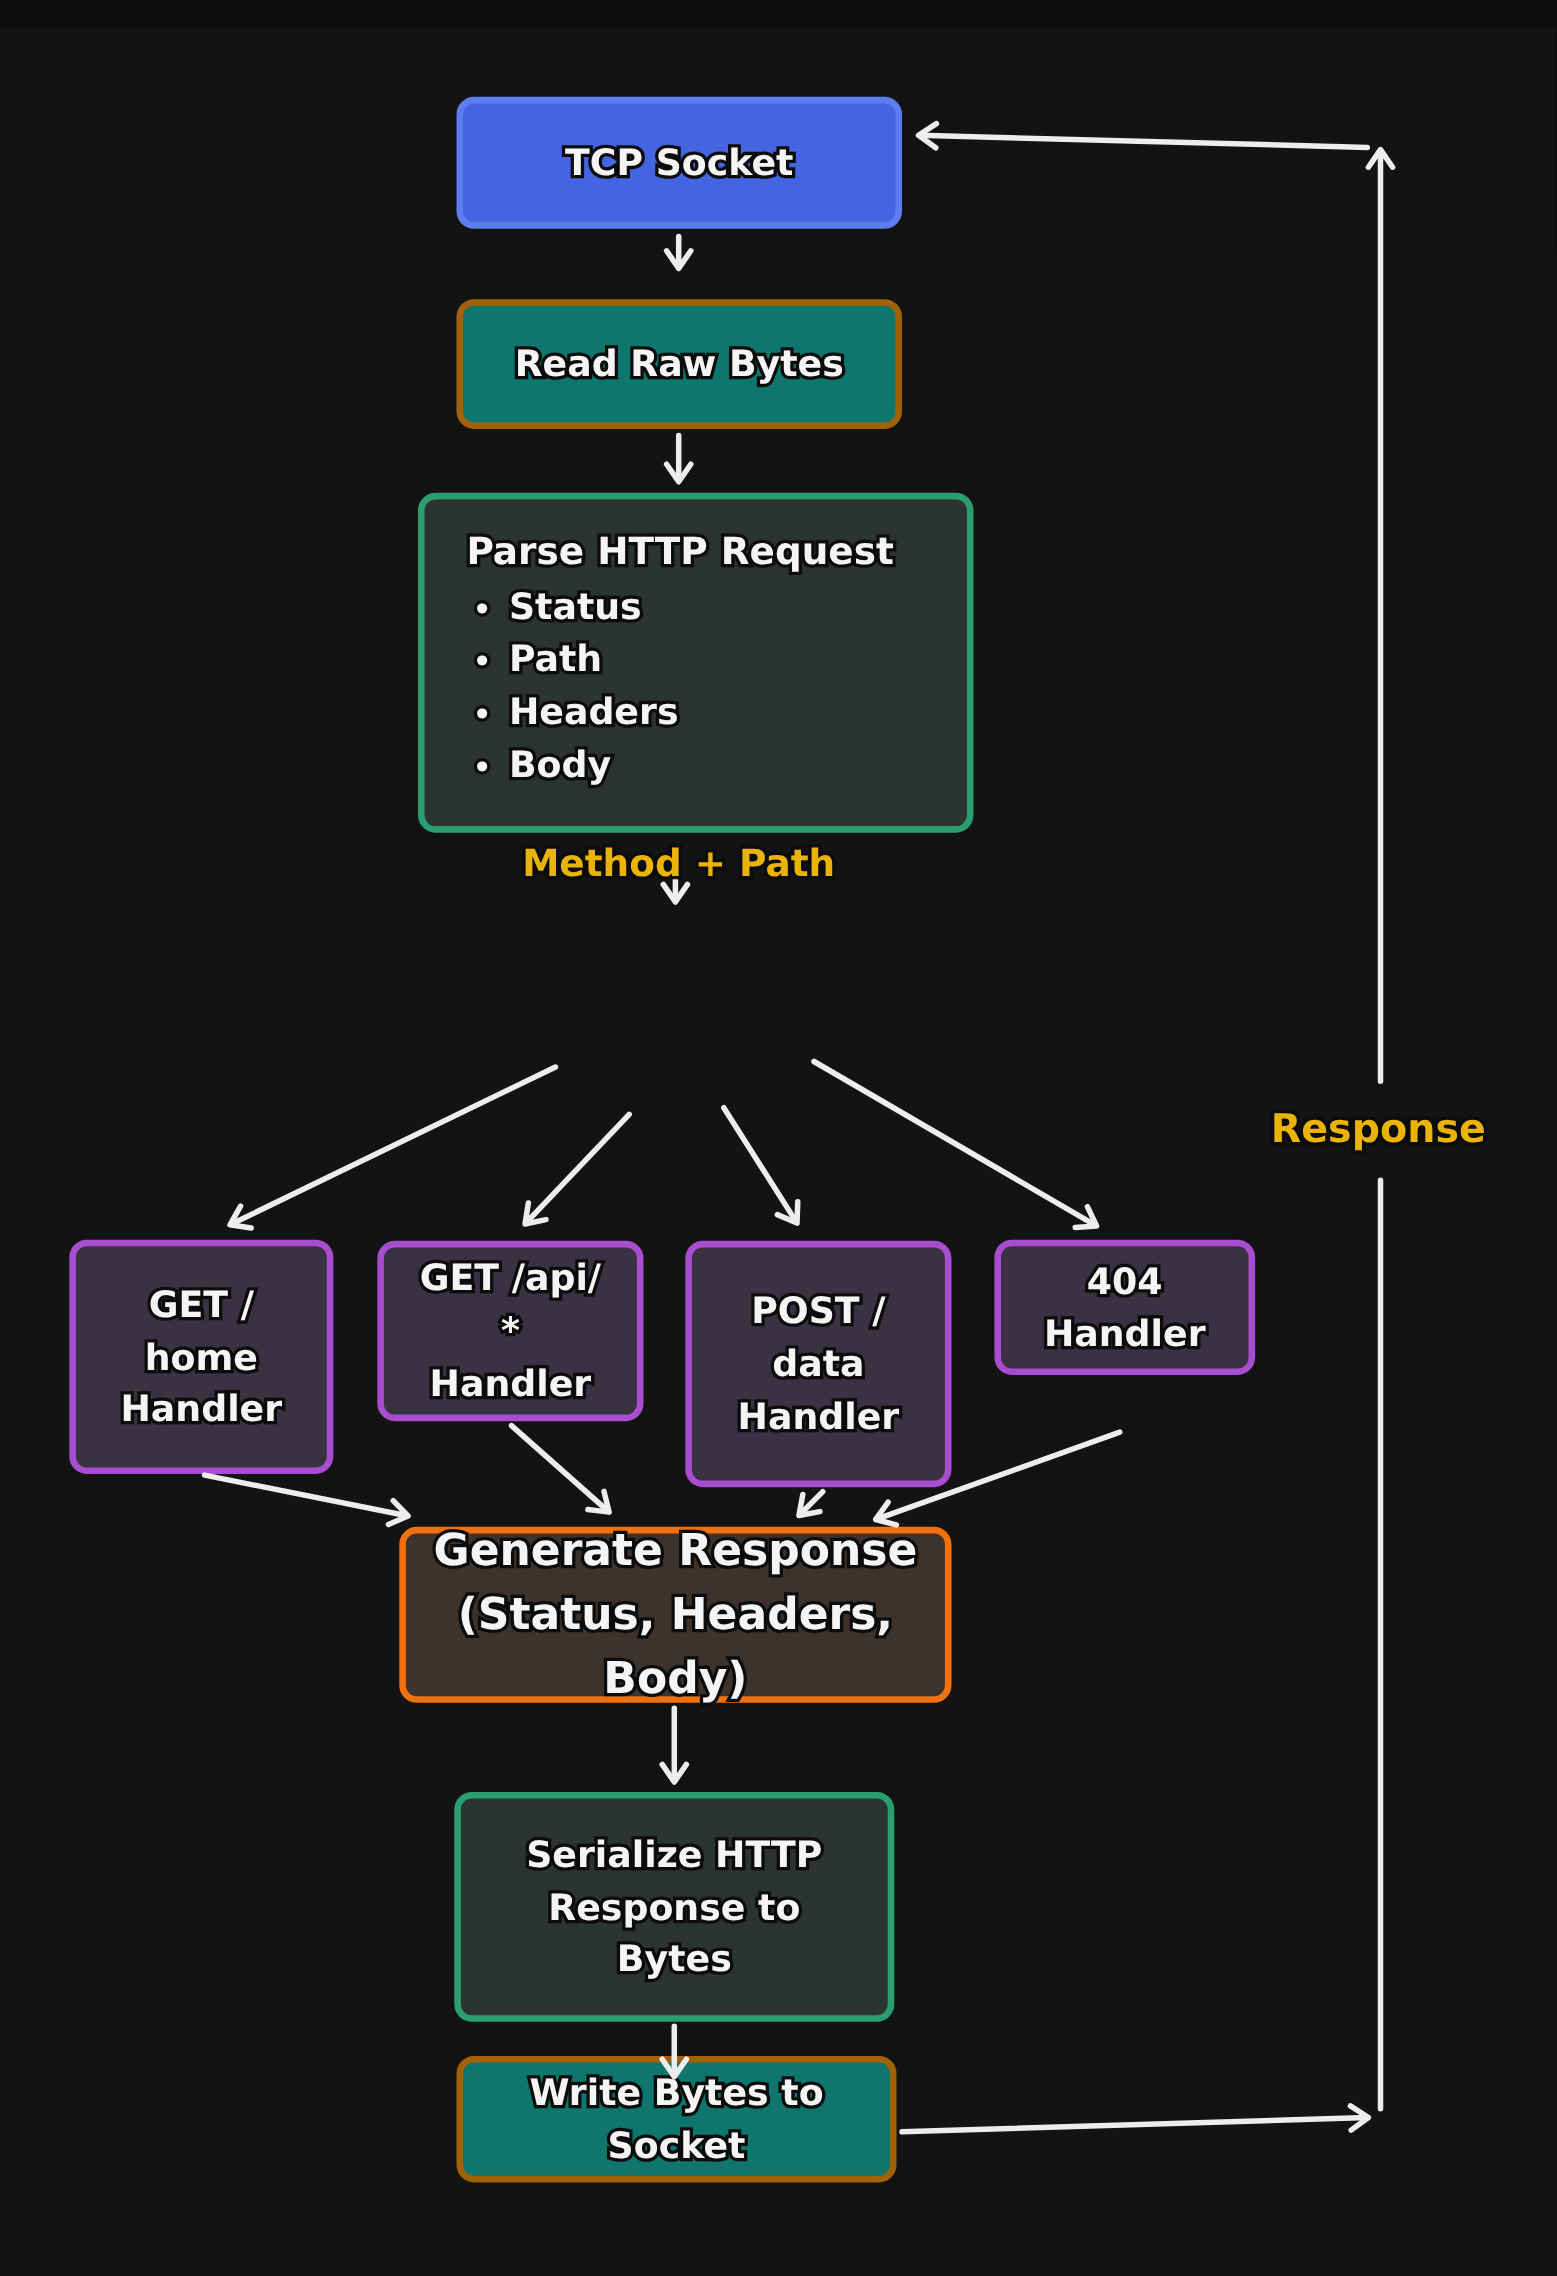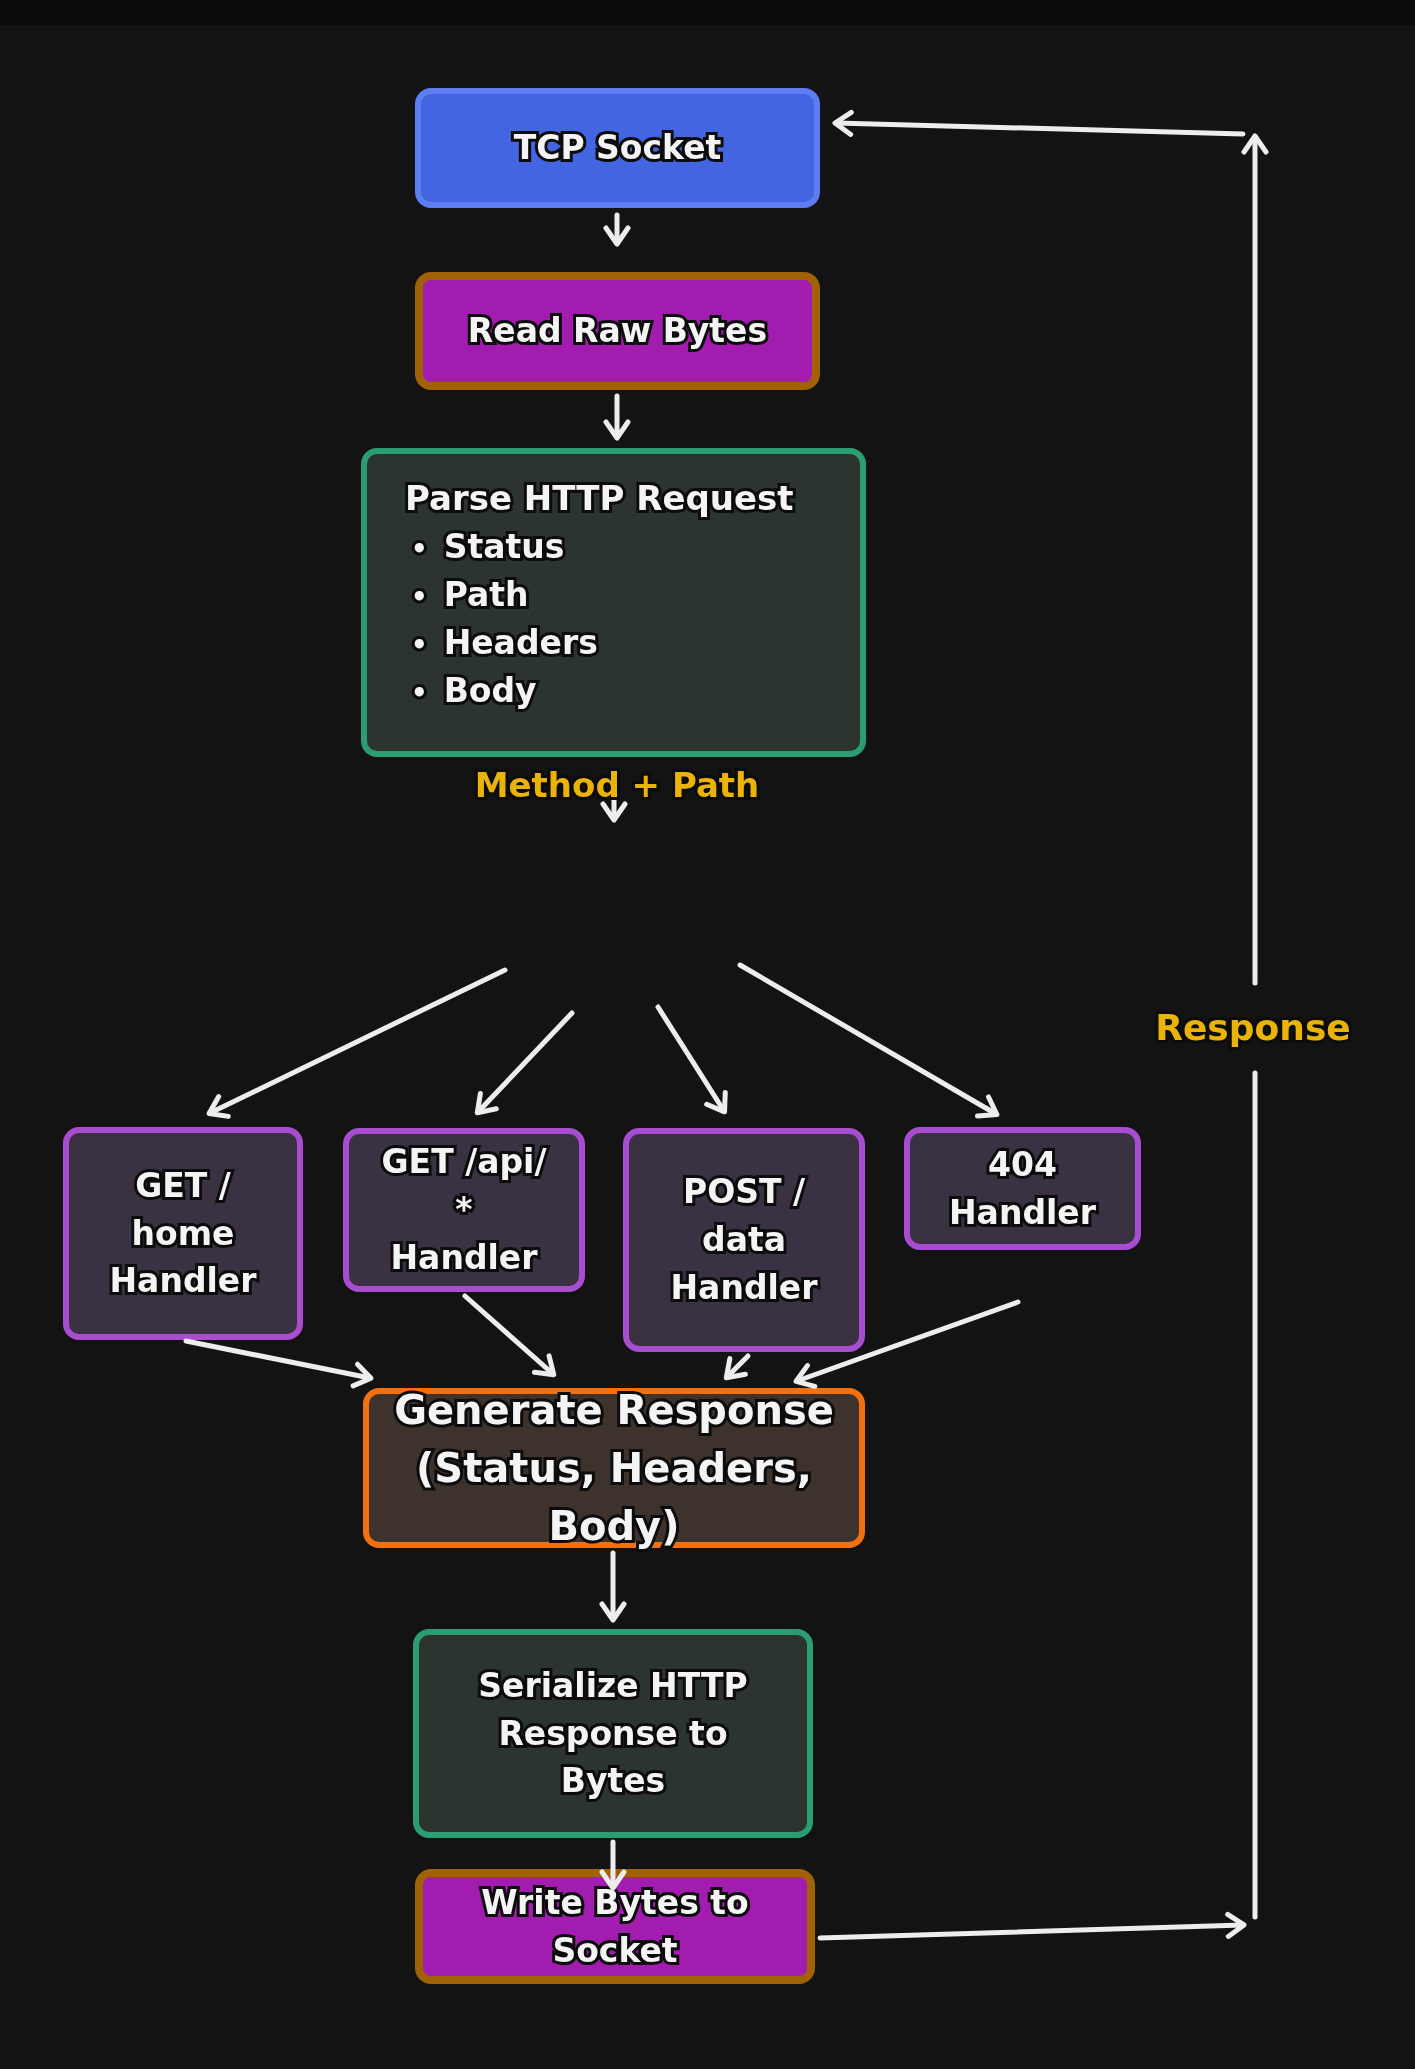--- a/index.html
+++ b/index.html
@@ -27,30 +27,30 @@
     font-weight: bold;
     font-size: 33px;
     line-height: 1.45;
     color: #f4f4f4;
     -webkit-text-stroke: 6px #0d0d0d;
     paint-order: stroke fill;
     text-shadow: 0 0 3px #0d0d0d;
   }
   
   .blue-solid   { background: #4365e2; border: 6px solid #5d7df0; }
-  .navy         { background: #a21caf; border: 8px solid #a16207; }
+  .navy         { background: #0f766e; border: 6px solid #a16207; }
   .greenbox     { background: #2b342f; border: 6px solid #2b9d72; }
   .orangebox    { background: #3d332c; border: 6px solid #f1700f; }
   .purplebox    { background: #3a3142; border: 6px solid #a84dd0; }
 
   #node-tcp       { left: 415px; top: 63px;   width: 405px; height: 120px; }
   #node-read      { left: 415px; top: 247px;  width: 405px; height: 118px; }
-  #node-parse     { left: 361px; top: 423px;  width: 505px; height: 309px;
-                    align-items: flex-start; justify-content: flex-start;
-                    padding: 20px 38px; }
+  #node-parse     { left: 380px; top: 423px;  width: 505px; height: 309px;
+                    align-items: flex-end; justify-content: flex-start;
+                    padding: 32px 38px; }
   #node-router    { left: 430px; top: 793px;  width: 370px; height: 217px;
                     border: none; background: transparent; border-radius: 0; }
   #node-router svg { position: absolute; left: 0; top: 0; }
   #node-router .label { position: relative; z-index: 2; }
   #node-home      { left: 63px;  top: 1102px; width: 240px; height: 213px; }
   #node-api       { left: 343px; top: 1103px; width: 242px; height: 164px; }
   #node-post      { left: 623px; top: 1103px; width: 242px; height: 224px; }
   #node-404       { left: 904px; top: 1102px; width: 237px; height: 123px; }
   #node-generate  { left: 363px; top: 1363px; width: 502px; height: 160px; }
   #node-generate .label { font-size: 40px; }

